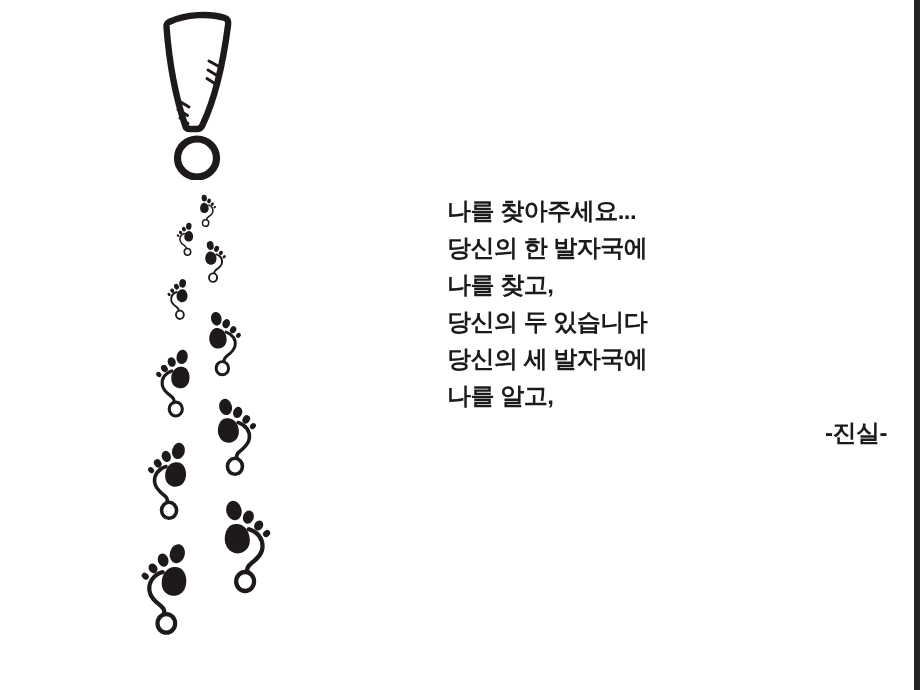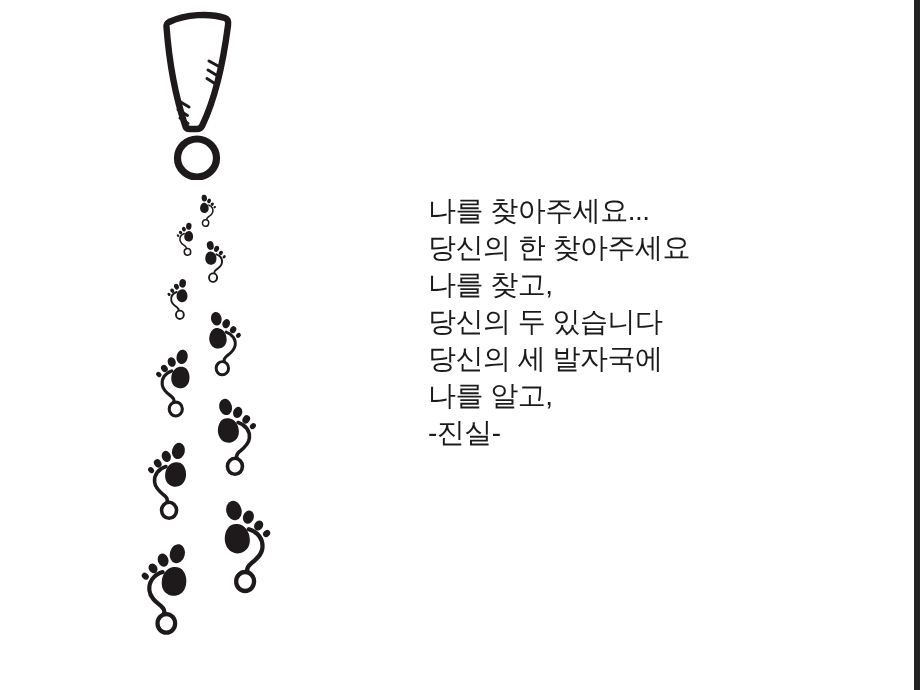--- a/index.html
+++ b/index.html
@@ -11,27 +11,27 @@
   }
   .slide{position:absolute;inset:0;background:#ffffff;}
   .edge-bar{
     position:absolute;top:0;right:0;width:6px;height:690px;
   }
   .exclaim{
     position:absolute;left:150px;top:8px;width:92px;height:172px;
   }
   .foot{position:absolute;display:block;}
   .poem{
-    position:absolute;left:428px;top:192px;width:440px;
-    font-size:28px;line-height:37px;
+    position:absolute;left:447px;top:192px;width:440px;
+    font-size:24px;line-height:37px;
     letter-spacing:-0.5px;
-    font-weight:400;
+    font-weight:700;
   }
   .poem .line{white-space:nowrap;}
-  .poem .signature{text-align:left;white-space:nowrap;}
+  .poem .signature{text-align:right;white-space:nowrap;}
 </style>
 </head>
 <body style="background: rgb(255, 255, 255);">
 
 <div class="slide">
 
   <svg width="0" height="0" style="position:absolute" aria-hidden="true">
     <defs>
       <g id="footshape" fill="currentColor" stroke="none">
         <ellipse cx="16" cy="14" rx="8.2" ry="10.5" transform="rotate(-14 16 14)"></ellipse>
@@ -86,21 +86,21 @@
       <svg viewBox="0 0 60 105" class="foot" style="left: 219px; top: 497px; width: 56px; height: 99px; color: rgb(30, 26, 27); transform: rotate(0deg);">
         <use href="#footshape"></use>
       </svg>
       <svg viewBox="0 0 60 105" class="foot" style="left: 137px; top: 540px; width: 55px; height: 98px; color: rgb(30, 26, 27); transform: rotate(0deg);">
         <use href="#footshape" transform="translate(60 0) scale(-1 1)"></use>
       </svg>
     </div>
 
   <div class="poem" style="color: rgb(27, 27, 27);">
     <div class="line">나를 찾아주세요...</div>
-    <div class="line">당신의 한 찾아주세요</div>
+    <div class="line">당신의 한 발자국에</div>
     <div class="line">나를 찾고,</div>
     <div class="line">당신의 두 있습니다</div>
     <div class="line">당신의 세 발자국에</div>
     <div class="line">나를 알고,</div>
     <div class="signature">-진실-</div>
   </div>
 
   <div class="edge-bar" style="background: rgb(35, 35, 35);"></div>
 </div>
 

